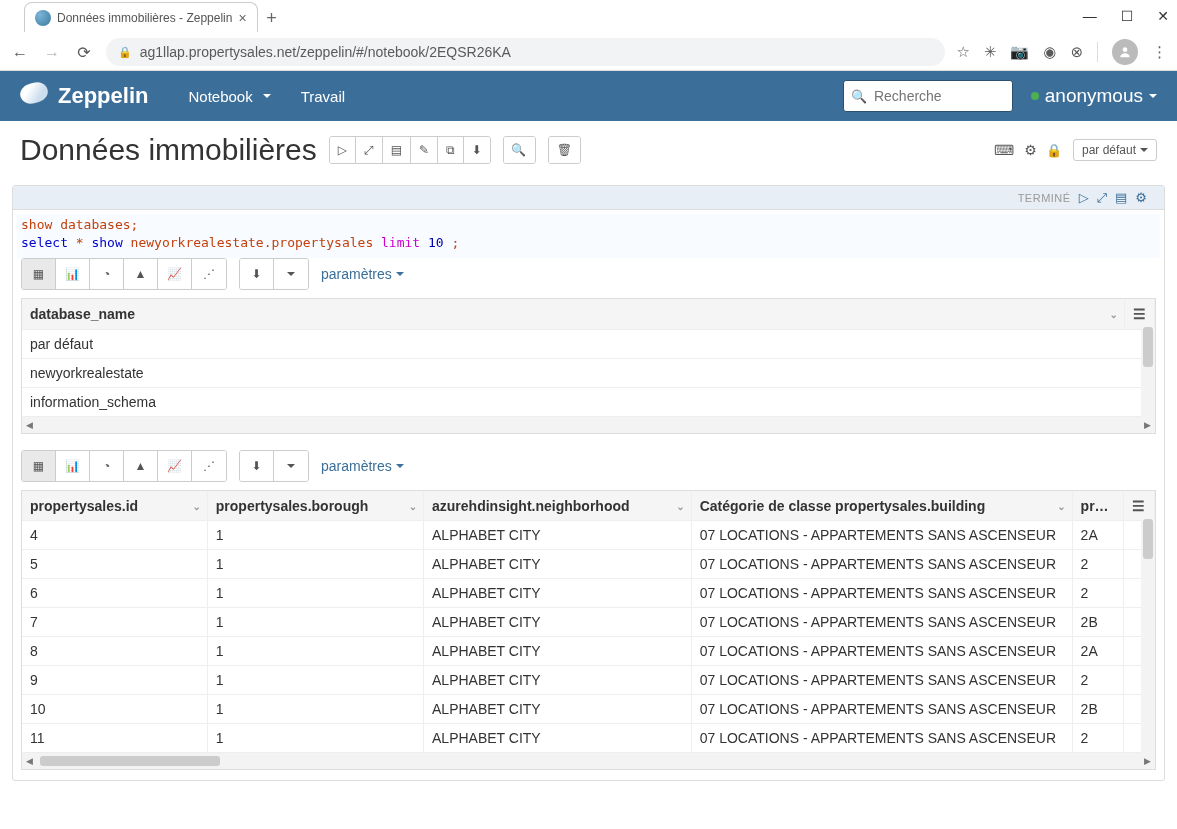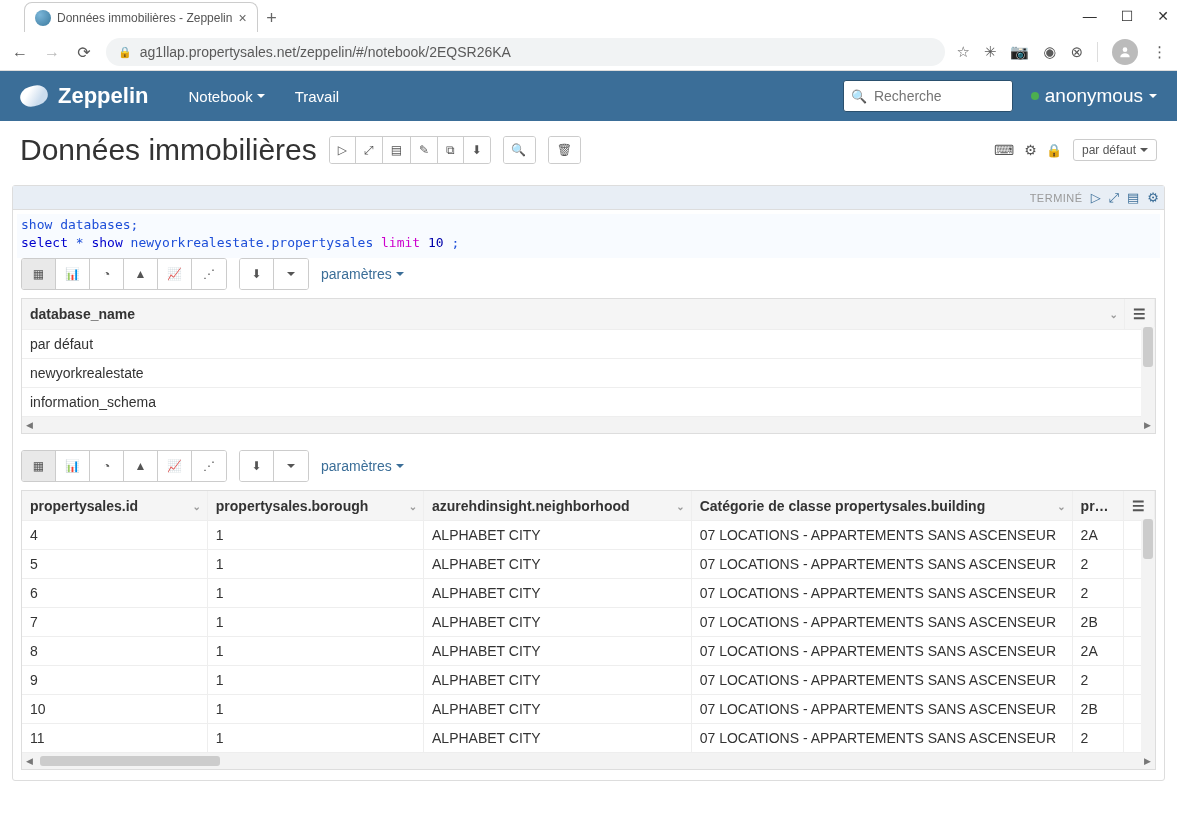--- a/index.html
+++ b/index.html
@@ -22,24 +22,24 @@
 .url-box { flex: 1; display: flex; align-items: center; background: #f1f3f4; border-radius: 14px; height: 28px; padding: 0 12px; gap: 8px; }
 .url-box .lock { font-size: 11px; color: #5a5a5a; }
 .url-box .url-text { font-size: 14px; color: #5a5a5a; }
 .addr-right { display: flex; align-items: center; gap: 14px; color: #5a5a5a; }
 .addr-right .ic { font-size: 15px; }
 .addr-right .divider { width: 1px; height: 20px; background: #ddd; }
 .profile-circle { width: 26px; height: 26px; border-radius: 50%; background: #bbb; display: flex; align-items: center; justify-content: center; color: #fff; font-size: 12px; }
 
 
 .zep-top { background: #3b6e98; height: 50px; display: flex; align-items: center; padding: 0 20px; color: #fff; }
-.zep-logo { display: flex; align-items: center; gap: 10px; font-size: 22px; font-weight: bold; margin-right: 40px; }
+.zep-logo { display: flex; align-items: flex-start; gap: 10px; font-size: 22px; font-weight: bold; margin-right: 40px; }
 .zep-logo .orb { width: 28px; height: 20px; background: linear-gradient(135deg, #fff 30%, #cde 70%); border-radius: 50% / 60%; transform: rotate(-15deg); }
 .zep-nav { display: flex; gap: 30px; font-size: 15px; }
-.zep-nav .item { display: flex; align-items: center; gap: 4px; }
+.zep-nav .item { display: flex; align-items: center; gap: 10px; }
 .zep-right { margin-left: auto; display: flex; align-items: center; gap: 18px; }
 .search-box { background: #fff; border: 1px solid #2a506e; border-radius: 3px; height: 32px; width: 170px; display: flex; align-items: center; padding: 0 8px; gap: 6px; }
 .search-box input { border: none; outline: none; font-size: 14px; width: 100%; color: #555; }
 .user-badge { display: flex; align-items: center; gap: 6px; font-size: 19px; }
 .user-badge .dot { width: 8px; height: 8px; background: #4caf50; border-radius: 50%; }
 
 
 .page-wrap { height: calc(829px - 32px - 36px - 50px + 30px); overflow-y: auto; overflow-x: hidden; }
 .page-wrap::-webkit-scrollbar { width: 16px; }
 .page-wrap::-webkit-scrollbar-thumb { background: #ccc; border: 4px solid #fff; border-radius: 8px; }
@@ -50,31 +50,31 @@
 .btn-group { display: inline-flex; border: 1px solid #ccc; border-radius: 3px; overflow: hidden; }
 .btn-group.single button { border-right: none; }
 .btn-group button { background: #fff; border: none; border-right: 1px solid #ccc; height: 26px; padding: 0 8px; font-size: 12px; color: #555; cursor: pointer; display: flex; align-items: center; justify-content: center; }
 .btn-group button:last-child { border-right: none; }
 .header-right { margin-left: auto; display: flex; align-items: center; gap: 10px; }
 .default-pill { border: 1px solid #ccc; border-radius: 3px; padding: 3px 8px; font-size: 12px; color: #555; display: flex; align-items: center; gap: 4px; }
 .caret { display: inline-block; width: 0; height: 0; border-left: 4px solid transparent; border-right: 4px solid transparent; border-top: 4px solid currentColor; }
 
 
 .paragraph { margin: 6px 12px 10px; border: 1px solid #ddd; border-radius: 3px; background: #fff; padding: 4px; }
-.para-head { display: flex; align-items: center; background: #e8eef5; height: 24px; padding: 0 5px; margin: -4px -4px 4px -4px; border-bottom: 1px solid #ddd; font-size: 11px; color: #666; }
+.para-head { display: flex; align-items: center; background: #e8eef5; height: 24px; padding: 0 17px; margin: -4px -4px 4px -4px; border-bottom: 1px solid #ddd; font-size: 11px; color: #666; }
 .para-status { margin-left: auto; display: flex; align-items: center; gap: 8px; }
 .para-status .label { font-size: 11px; color: #999; letter-spacing: 0.5px; }
 .para-status .ic { color: #3b6e98; font-size: 13px; }
 
 .code-block { font-family: Consolas, monospace; font-size: 13px; line-height: 1.4; padding: 2px 4px 6px; background: #f8fbff; }
 .code-block .dim { color: #999; }
 .code-block .kw { color: #0000cd; }
 .code-block .kw2 { color: #cd00cd; }
 .code-block .num { color: #00a; }
-.code-block .plain { color: #1d4ed8; }
+.code-block .plain { color: #c2410c; }
 
 .result-toolbar { display: flex; align-items: center; gap: 12px; padding: 0 0 8px 0; }
 .result-toolbar .btn-group button { height: 30px; width: 34px; }
 .result-toolbar .btn-group button.active { background: #e9e9e9; }
 .params-link { color: #3b6e98; font-size: 14px; display: flex; align-items: center; gap: 4px; }
 
 .table-wrap { border: 1px solid #ddd; position: relative; }
 .table-wrap .scrollbar-v { position: absolute; right: 0; top: 28px; bottom: 16px; width: 14px; background: #f3f3f3; }
 .table-wrap .scrollbar-v::after { content: ''; position: absolute; top: 0; left: 2px; right: 2px; height: 40px; background: #ccc; border-radius: 3px; }
 .table-wrap .scrollbar-h { height: 16px; background: #f3f3f3; display: flex; align-items: center; padding: 0 4px; position: relative; }

